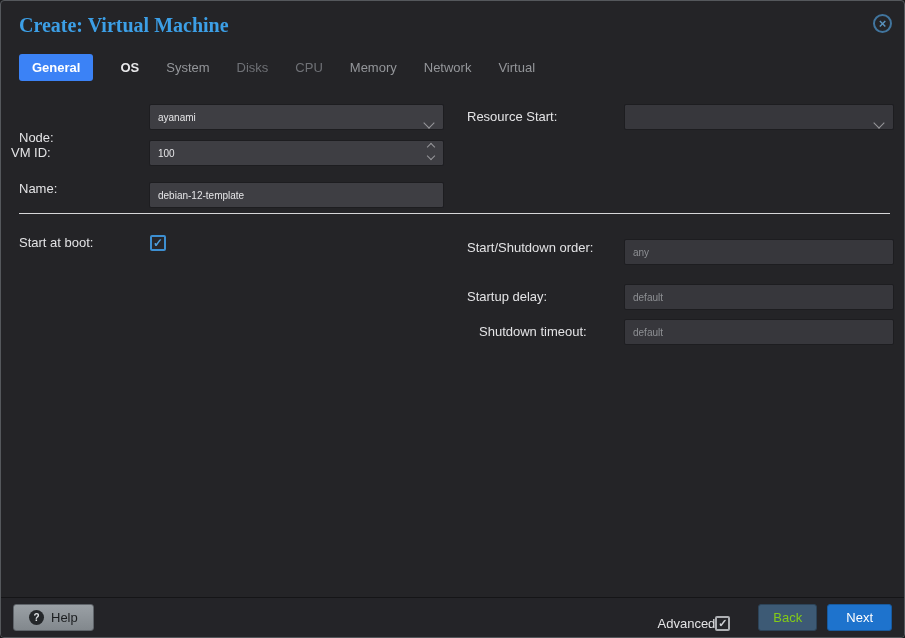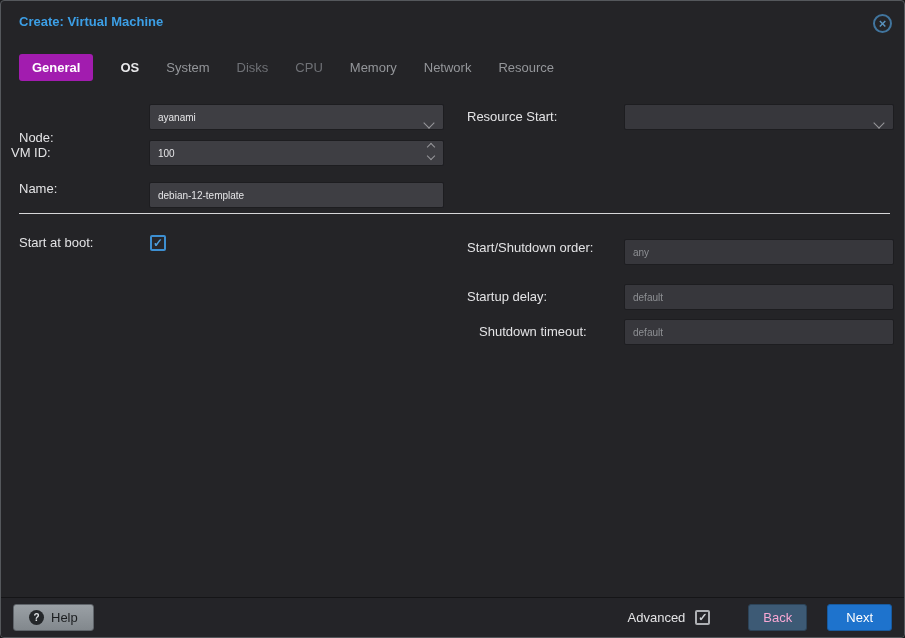--- a/index.html
+++ b/index.html
@@ -1,29 +1,29 @@
 <!DOCTYPE html>
 <html><head>
 <meta charset="utf-8">
 <style>
   html,body{margin:0;padding:0;background:#1a1a1c;}
   .dialog{
     position:relative;width:905px;height:638px;box-sizing:border-box;
     background:#242427;border:1px solid #55585c;border-radius:4px;
     font-family:"Liberation Sans",sans-serif;color:#e3e3e5;overflow:hidden;
   }
-  .title{position:absolute;left:18px;top:13px;font-size:13px;color:#3c9fe6;font-weight:bold;}
+  .title{position:absolute;left:18px;top:13px;font-size:20px;color:#3c9fe6;font-weight:bold;font-family:Liberation Serif, serif;}
   .close{
     position:absolute;right:12px;top:13px;width:19px;height:19px;border-radius:50%;
     border:2px solid #41759e;color:#5a92bd;font-size:13px;line-height:16px;text-align:center;
     cursor:pointer;box-sizing:border-box;font-weight:bold;
   }
   .tabs{position:absolute;left:18px;top:52px;right:18px;height:28px;display:flex;align-items:center;gap:27px;}
   .tab{font-size:13px;white-space:nowrap;}
-  .tab.active{background:#a21caf;color:#ffffff;font-weight:bold;padding:6px 13px;border-radius:3px;}
+  .tab.active{background:#3b82f6;color:#ffffff;font-weight:bold;padding:6px 13px;border-radius:3px;}
   .tab.enabled{color:#e8e8ea;font-weight:bold;}
   .tab.dim{color:#94969a;}
   .tab.disabled{color:#6f7176;}
   .lbl{position:absolute;font-size:13px;color:#e3e3e5;line-height:26px;}
   .lbl.wrap{line-height:17px;}
   .field{
     position:absolute;height:26px;box-sizing:border-box;background:#3e3e43;
     border:1px solid #1d1d20;border-radius:2px;
   }
   .field.muted{background:#37373c;}
@@ -48,47 +48,47 @@
     position:absolute;left:0;right:0;bottom:0;height:40px;box-sizing:border-box;
     border-top:1px solid #151517;background:#242428;display:flex;align-items:center;
     justify-content:space-between;padding:0 12px;
   }
   .btn{font-family:"Liberation Sans",sans-serif;font-size:13px;border-radius:3px;cursor:pointer;
     display:inline-flex;align-items:center;justify-content:center;height:27px;box-sizing:border-box;}
   .btn-help{background:linear-gradient(#9aa0a5,#82888d);border:1px solid #5f646a;color:#1b1d1f;
     gap:7px;padding:0 15px;}
   .help-icon{width:15px;height:15px;border-radius:50%;background:#24272a;color:#dfe2e5;font-size:10px;
     font-weight:bold;display:flex;align-items:center;justify-content:center;}
-  .right-group{display:flex;align-items:center;gap:10px;}
+  .right-group{display:flex;align-items:flex-end;}
   .adv-label{font-size:13px;color:#e3e3e5;}
   .cb-sm{
     width:15px;height:15px;box-sizing:border-box;background:#26262a;border:2px solid #aeb0b4;
     border-radius:2px;color:#cfd1d5;font-size:11px;line-height:11px;text-align:center;cursor:pointer;
     font-weight:bold;margin-right:28px;
   }
-  .btn-back{background:#3d5a75;border:1px solid #2c4358;color:#f9a8d4;padding:0 14px;margin-right:10px;}
+  .btn-back{background:#3d5a75;border:1px solid #2c4358;color:#84cc16;padding:0 14px;margin-right:10px;}
   .btn-next{background:#1e73cd;border:1px solid #175a9f;color:#ffffff;padding:12px 18px;}
 </style>
 </head>
 <body>
 
 <div class="dialog">
 
   <span class="title">Create: Virtual Machine</span>
   <span class="close">×</span>
 
   <div class="tabs">
     <span class="tab active">General</span>
     <span class="tab enabled">OS</span>
     <span class="tab dim">System</span>
     <span class="tab disabled">Disks</span>
     <span class="tab disabled">CPU</span>
     <span class="tab dim">Memory</span>
     <span class="tab dim">Network</span>
-    <span class="tab dim">Resource</span>
+    <span class="tab dim">Virtual</span>
   </div>
 
   <span class="lbl" style="left:18px;top:103px;margin-top:21px;">Node:</span>
   <div class="field" style="left:148px;top:103px;width:295px;">
     <input value="ayanami" style="">
     <span class="combo-chev"><span class="chev down"></span></span>
   </div>
 
   <span class="lbl" style="left:10px;top:139px;">VM ID:</span>
   <div class="field" style="left:148px;top:139px;width:295px;">

